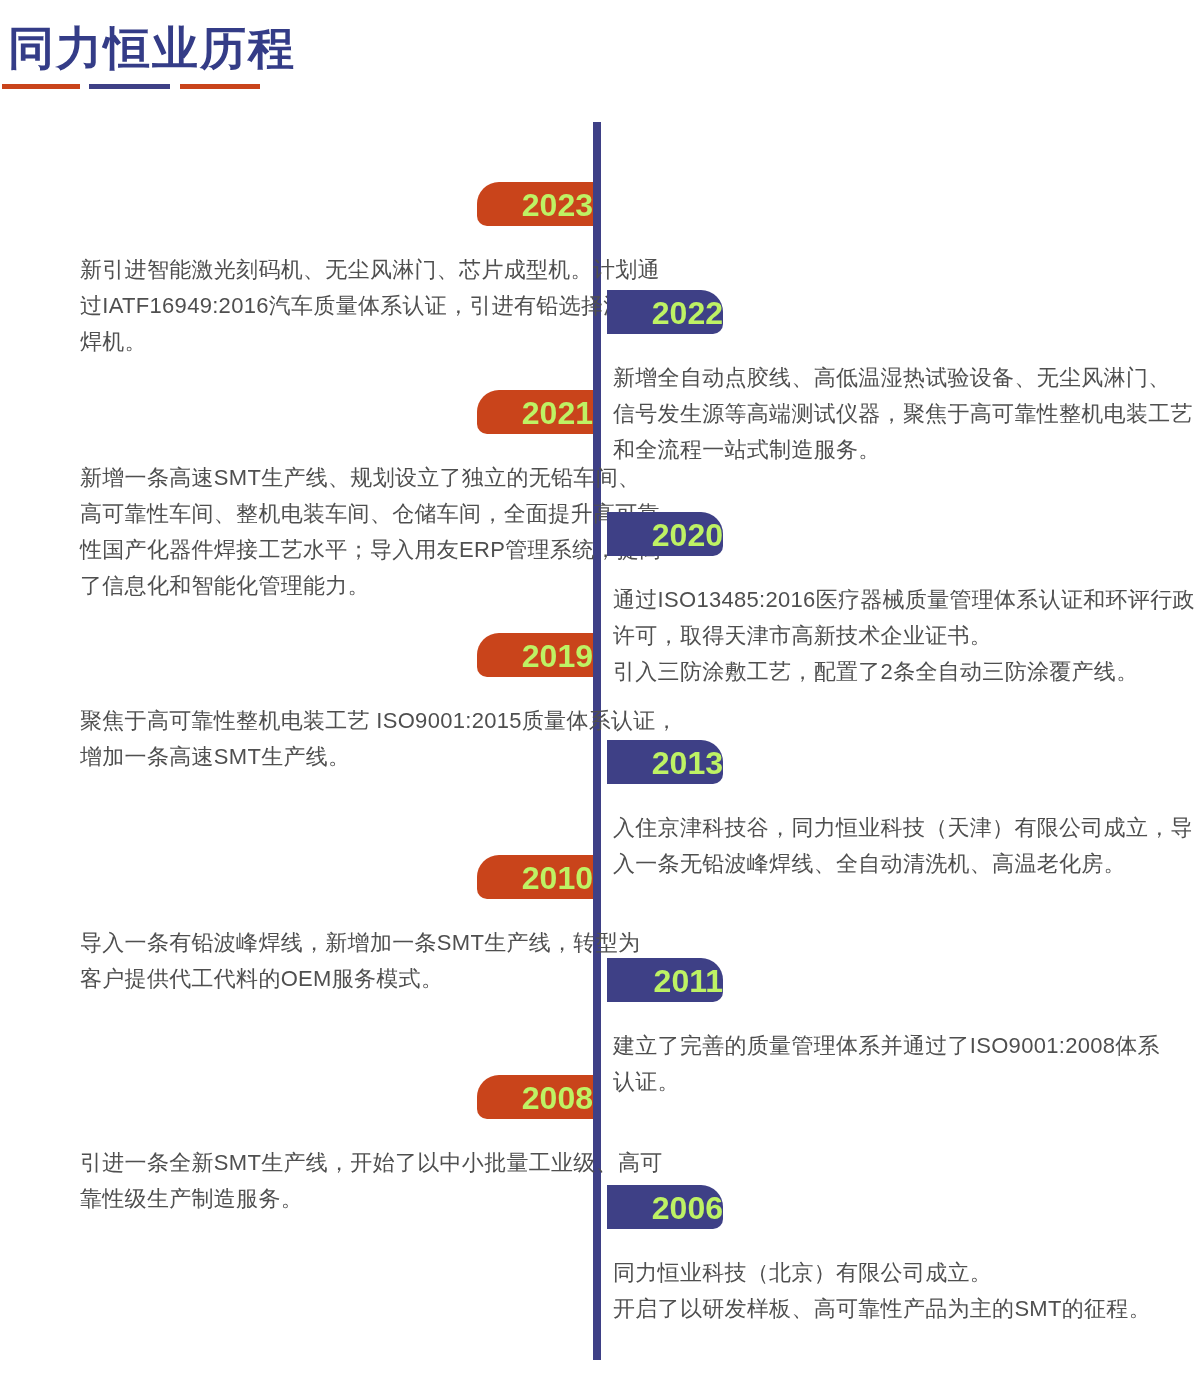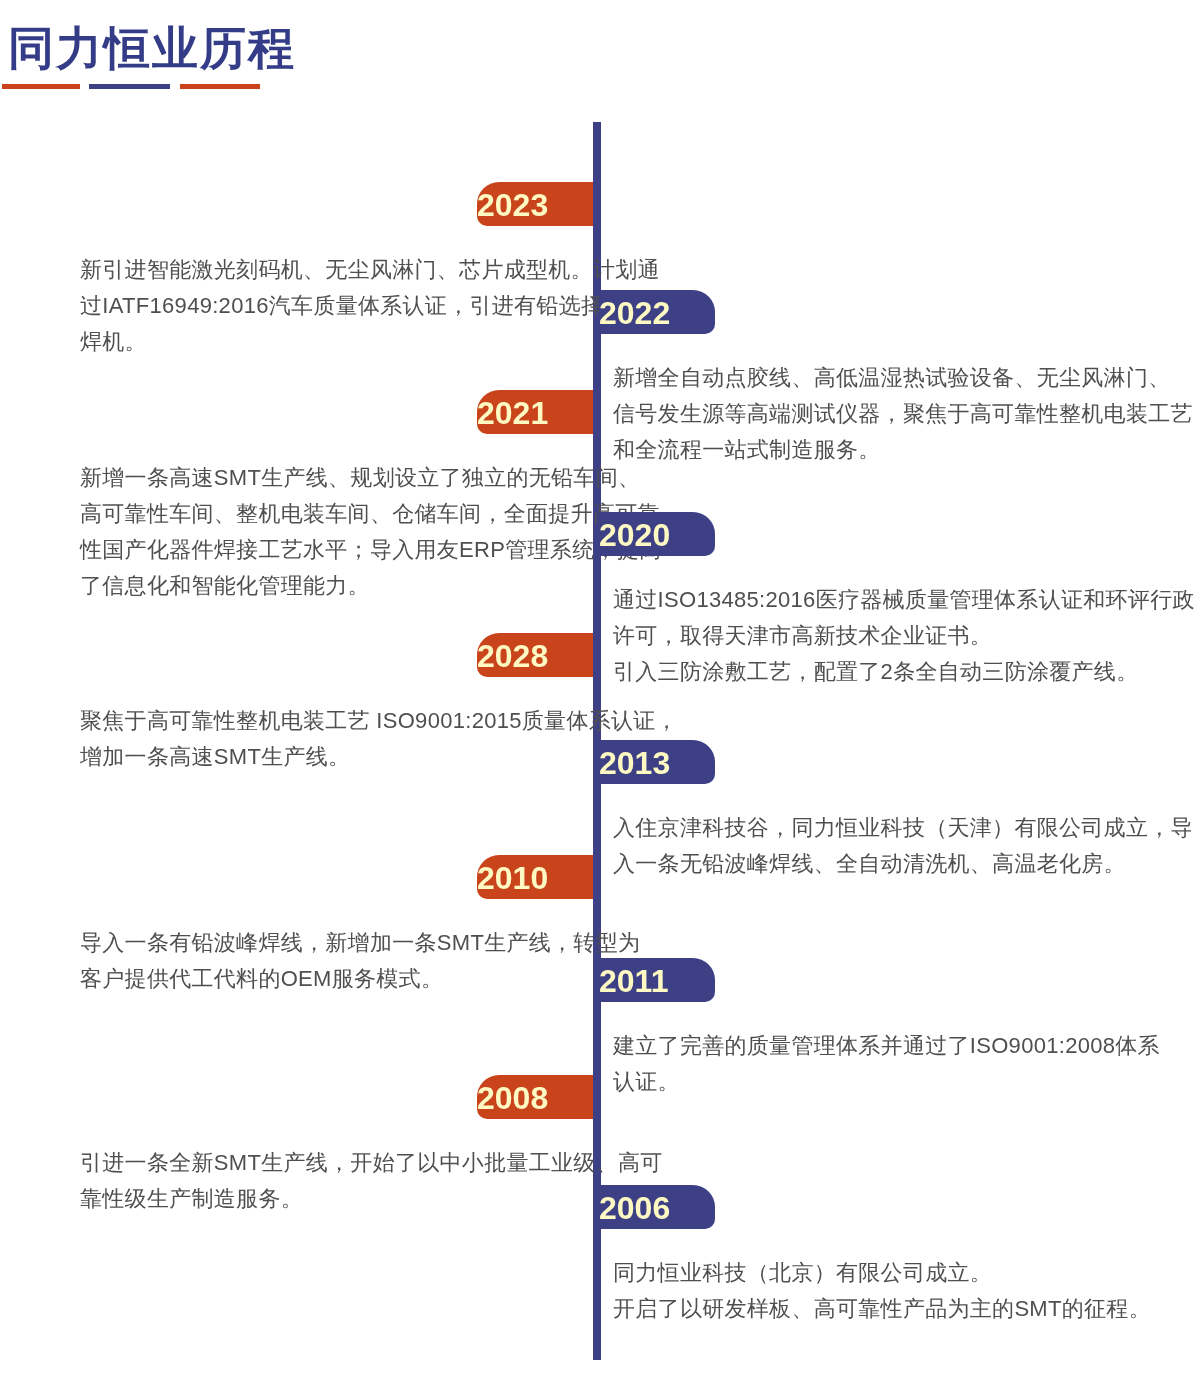--- a/index.html
+++ b/index.html
@@ -29,25 +29,25 @@
     position:absolute;left:593px;top:122px;width:8px;height:1238px;
     background:var(--indigo);
   }
 
   .entry{position:absolute;}
   .entry.left{left:80px;width:513px;}
   .entry.right{left:599px;width:601px;}
 
   .badge{
     position:absolute;top:0;width:116px;height:44px;line-height:46px;
-    text-align:left;color:#fef9c3;font-weight:bold;font-size:32px;
+    text-align:right;color:#bef264;font-weight:bold;font-size:32px;
     font-family:"Liberation Sans",sans-serif;
   }
   .entry.left .badge{right:0;background:var(--orange);border-radius:22px 0 0 10px;}
-  .entry.right .badge{left:0;background:var(--indigo);border-radius:0 22px 10px 0;}
+  .entry.right .badge{left:8px;background:var(--indigo);border-radius:0 22px 10px 0;}
 
   .desc{
     position:absolute;top:70px;
     white-space:pre;font-size:22px;line-height:36px;color:var(--body);
     letter-spacing:0.3px;
   }
   .entry.left .desc{left:0;}
   .entry.right .desc{left:14px;}
 </style>
 </head>
@@ -85,21 +85,21 @@
   </div>
 
   <div class="entry right" style="top:512px">
     <div class="badge">2020</div>
     <div class="desc">通过ISO13485:2016医疗器械质量管理体系认证和环评行政
 许可，取得天津市高新技术企业证书。
 引入三防涂敷工艺，配置了2条全自动三防涂覆产线。</div>
   </div>
 
   <div class="entry left" style="top:633px">
-    <div class="badge">2028</div>
+    <div class="badge">2019</div>
     <div class="desc">聚焦于高可靠性整机电装工艺 ISO9001:2015质量体系认证，
 增加一条高速SMT生产线。</div>
   </div>
 
   <div class="entry right" style="top:740px">
     <div class="badge">2013</div>
     <div class="desc">入住京津科技谷，同力恒业科技（天津）有限公司成立，导
 入一条无铅波峰焊线、全自动清洗机、高温老化房。</div>
   </div>
 

